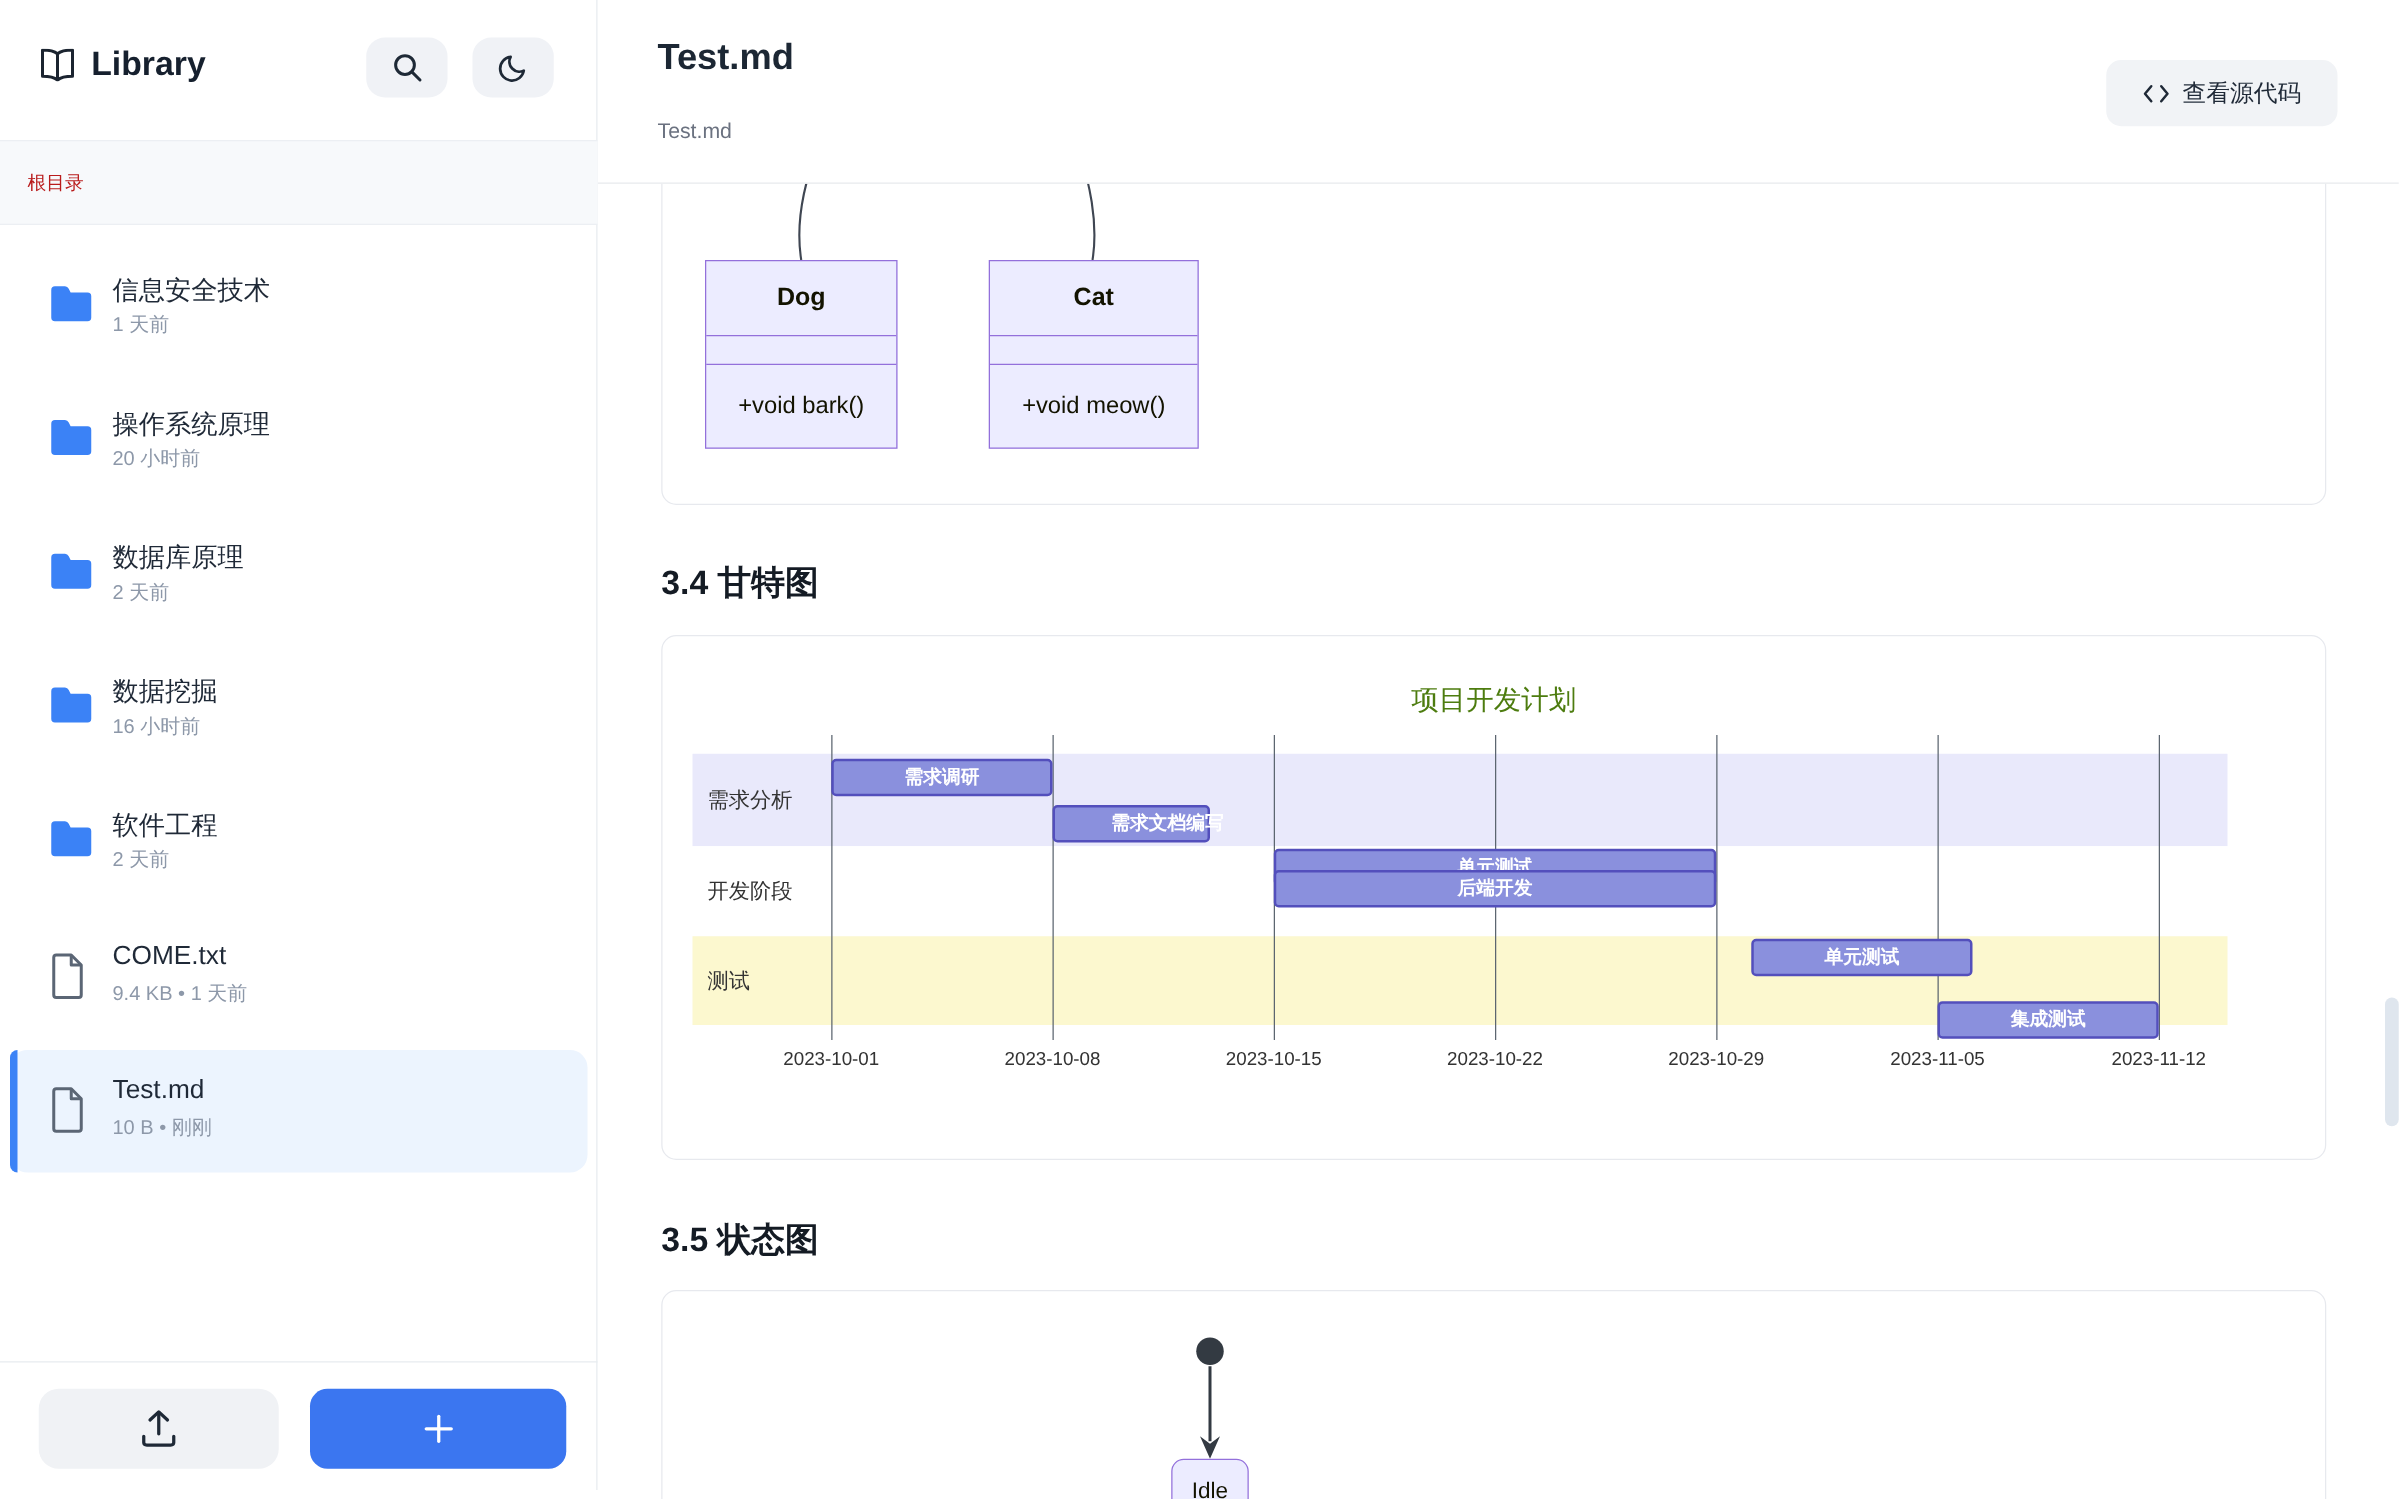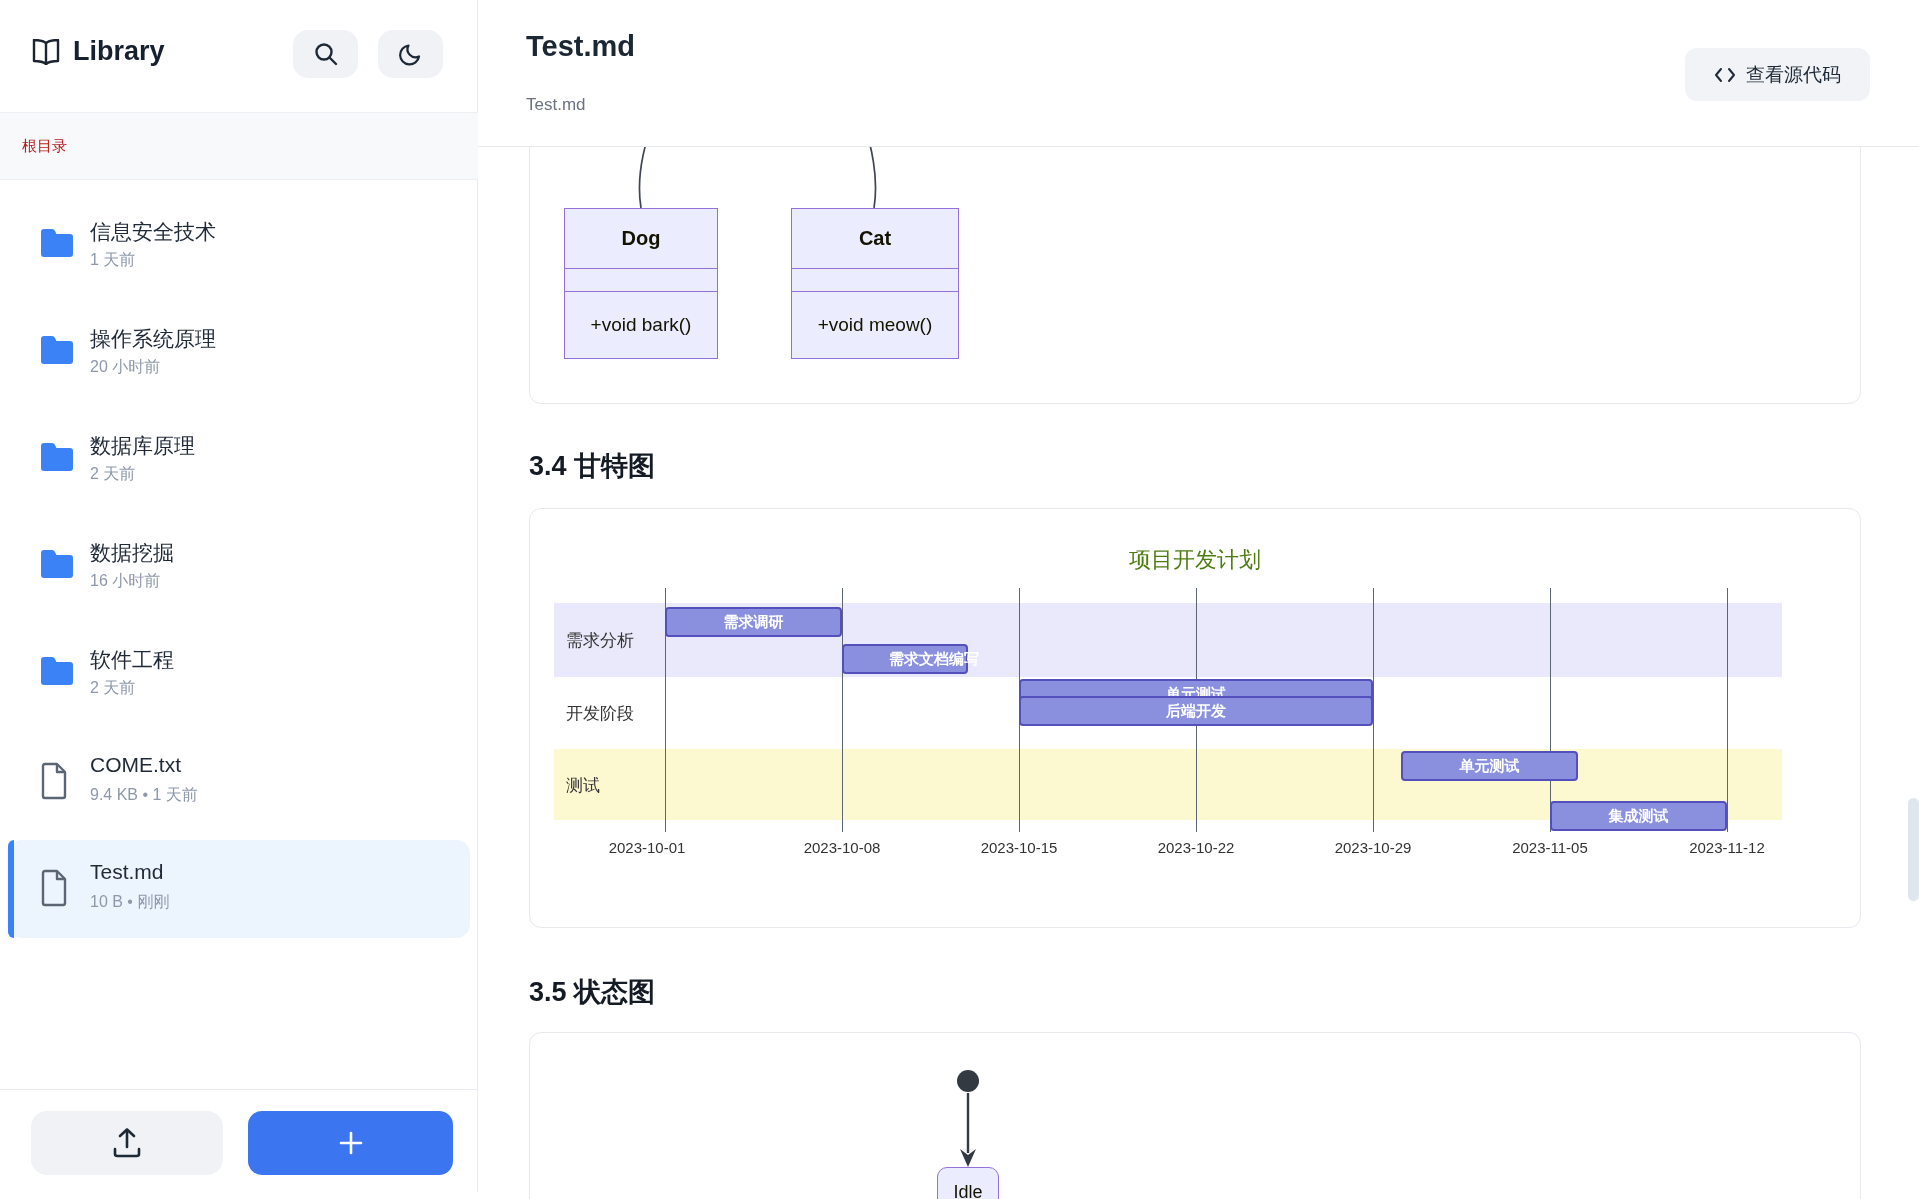--- a/index.html
+++ b/index.html
@@ -248,21 +248,21 @@
 
 <div id="heading-gantt" class="heading">3.4 甘特图</div>
 
 <div id="gantt-card" class="card">
   <div id="gantt-chart">
       <div class="g-title">项目开发计划</div>
       <div class="g-band" style="top: 94px; height: 74px; background: rgb(233, 233, 251);"></div>
       <div class="g-band" style="top: 168px; height: 72px; background: rgb(255, 255, 255);"></div>
       <div class="g-band" style="top: 240px; height: 71px; background: rgb(252, 248, 207);"></div>
       <div class="g-grid" style="left: 135px; background: rgb(92, 102, 112);"></div>
-      <div class="g-ticklabel" style="left: 117px;">2023-10-01</div>
+      <div class="g-ticklabel" style="left: 135px;">2023-10-01</div>
       <div class="g-grid" style="left: 312px; background: rgb(92, 102, 112);"></div>
       <div class="g-ticklabel" style="left: 312px;">2023-10-08</div>
       <div class="g-grid" style="left: 489px; background: rgb(92, 102, 112);"></div>
       <div class="g-ticklabel" style="left: 489px;">2023-10-15</div>
       <div class="g-grid" style="left: 666px; background: rgb(92, 102, 112);"></div>
       <div class="g-ticklabel" style="left: 666px;">2023-10-22</div>
       <div class="g-grid" style="left: 843px; background: rgb(92, 102, 112);"></div>
       <div class="g-ticklabel" style="left: 843px;">2023-10-29</div>
       <div class="g-grid" style="left: 1020px; background: rgb(92, 102, 112);"></div>
       <div class="g-ticklabel" style="left: 1020px;">2023-11-05</div>

